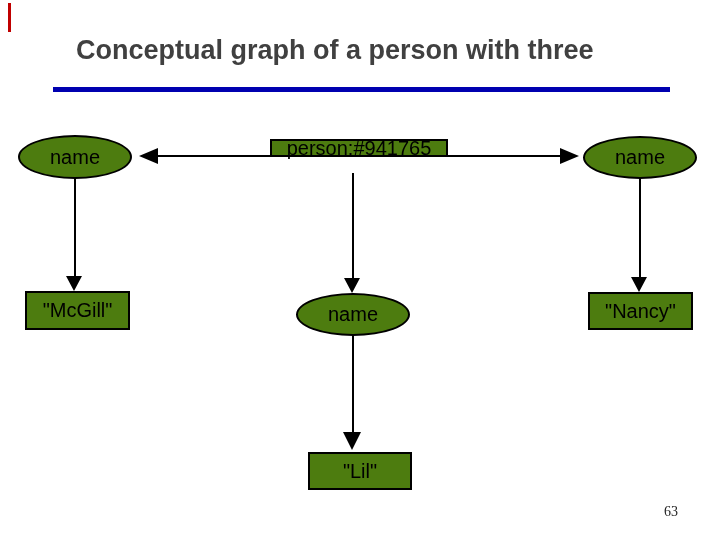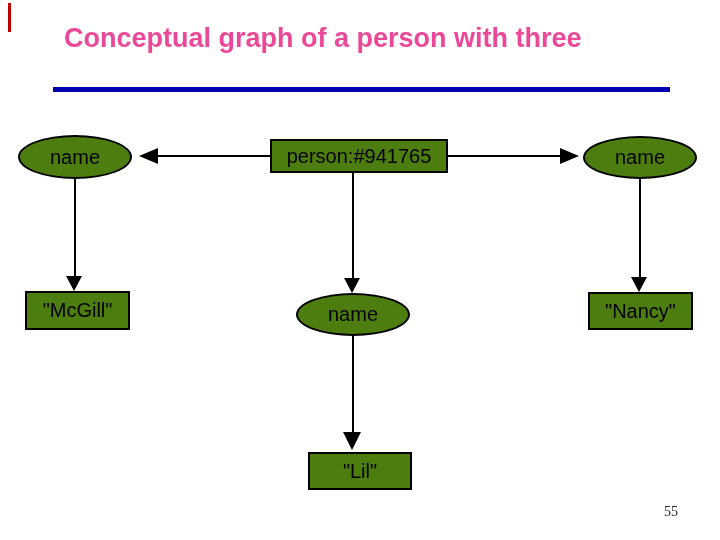--- a/index.html
+++ b/index.html
@@ -2,31 +2,31 @@
 <html><head>
 <meta charset="utf-8">
 <style>
   html,body{margin:0;padding:0;background:#fff;}
   .slide{
     position:relative;width:720px;height:540px;background:#fff;
     font-family:"Liberation Sans",sans-serif;overflow:hidden;color:#000;
   }
   .accent-bar{position:absolute;left:8px;top:3px;width:3px;height:29px;background:#C00000;}
   .title{
-    position:absolute;left:64px;top:22px;margin:0;width:600px;
-    font-size:27px;font-weight:bold;line-height:33px;color:#ec4899;letter-spacing:0px;
+    position:absolute;left:64px;top:22px;margin:12px;width:600px;
+    font-size:27px;font-weight:bold;line-height:33px;color:#404040;letter-spacing:0px;
   }
   .title-underline{position:absolute;left:53px;top:87px;width:617px;height:5px;background:#0000B0;}
   .node{
     position:absolute;box-sizing:border-box;border:2px solid #000;background:#4d7c0f;
     display:flex;align-items:center;justify-content:center;
     font-size:20px;color:#000;white-space:nowrap;
   }
   .ellipse{border-radius:50%;}
-  .n-person{left:270px;top:139px;width:178px;height:34px;}
+  .n-person{left:270px;top:139px;width:178px;height:18px;}
   .n-ellipse-left{left:18px;top:135px;width:114px;height:44px;}
   .n-ellipse-right{left:583px;top:136px;width:114px;height:43px;}
   .n-ellipse-center{left:296px;top:293px;width:114px;height:43px;}
   .n-mcgill{left:25px;top:291px;width:105px;height:39px;}
   .n-nancy{left:588px;top:292px;width:105px;height:38px;}
   .n-lil{left:308px;top:452px;width:104px;height:38px;}
   .line{position:absolute;background:#000;}
   .e-left-line{left:157px;top:155px;width:113px;height:2px;}
   .e-right-line{left:447px;top:155px;width:114px;height:2px;}
   .e-vleft-line{left:74px;top:177px;width:2px;height:99px;}
@@ -80,15 +80,15 @@
     <div class="arrowhead ah-down ah-vright"></div>
 
     <div class="line e-vc1-line"></div>
     <div class="arrowhead ah-down ah-vc1"></div>
 
     <div class="line e-vc2-line"></div>
     <div class="arrowhead ah-down ah-vc2"></div>
 
   </div>
 
-  <div class="page-number">55</div>
+  <div class="page-number">63</div>
 
 </div>
 
 </body></html>

